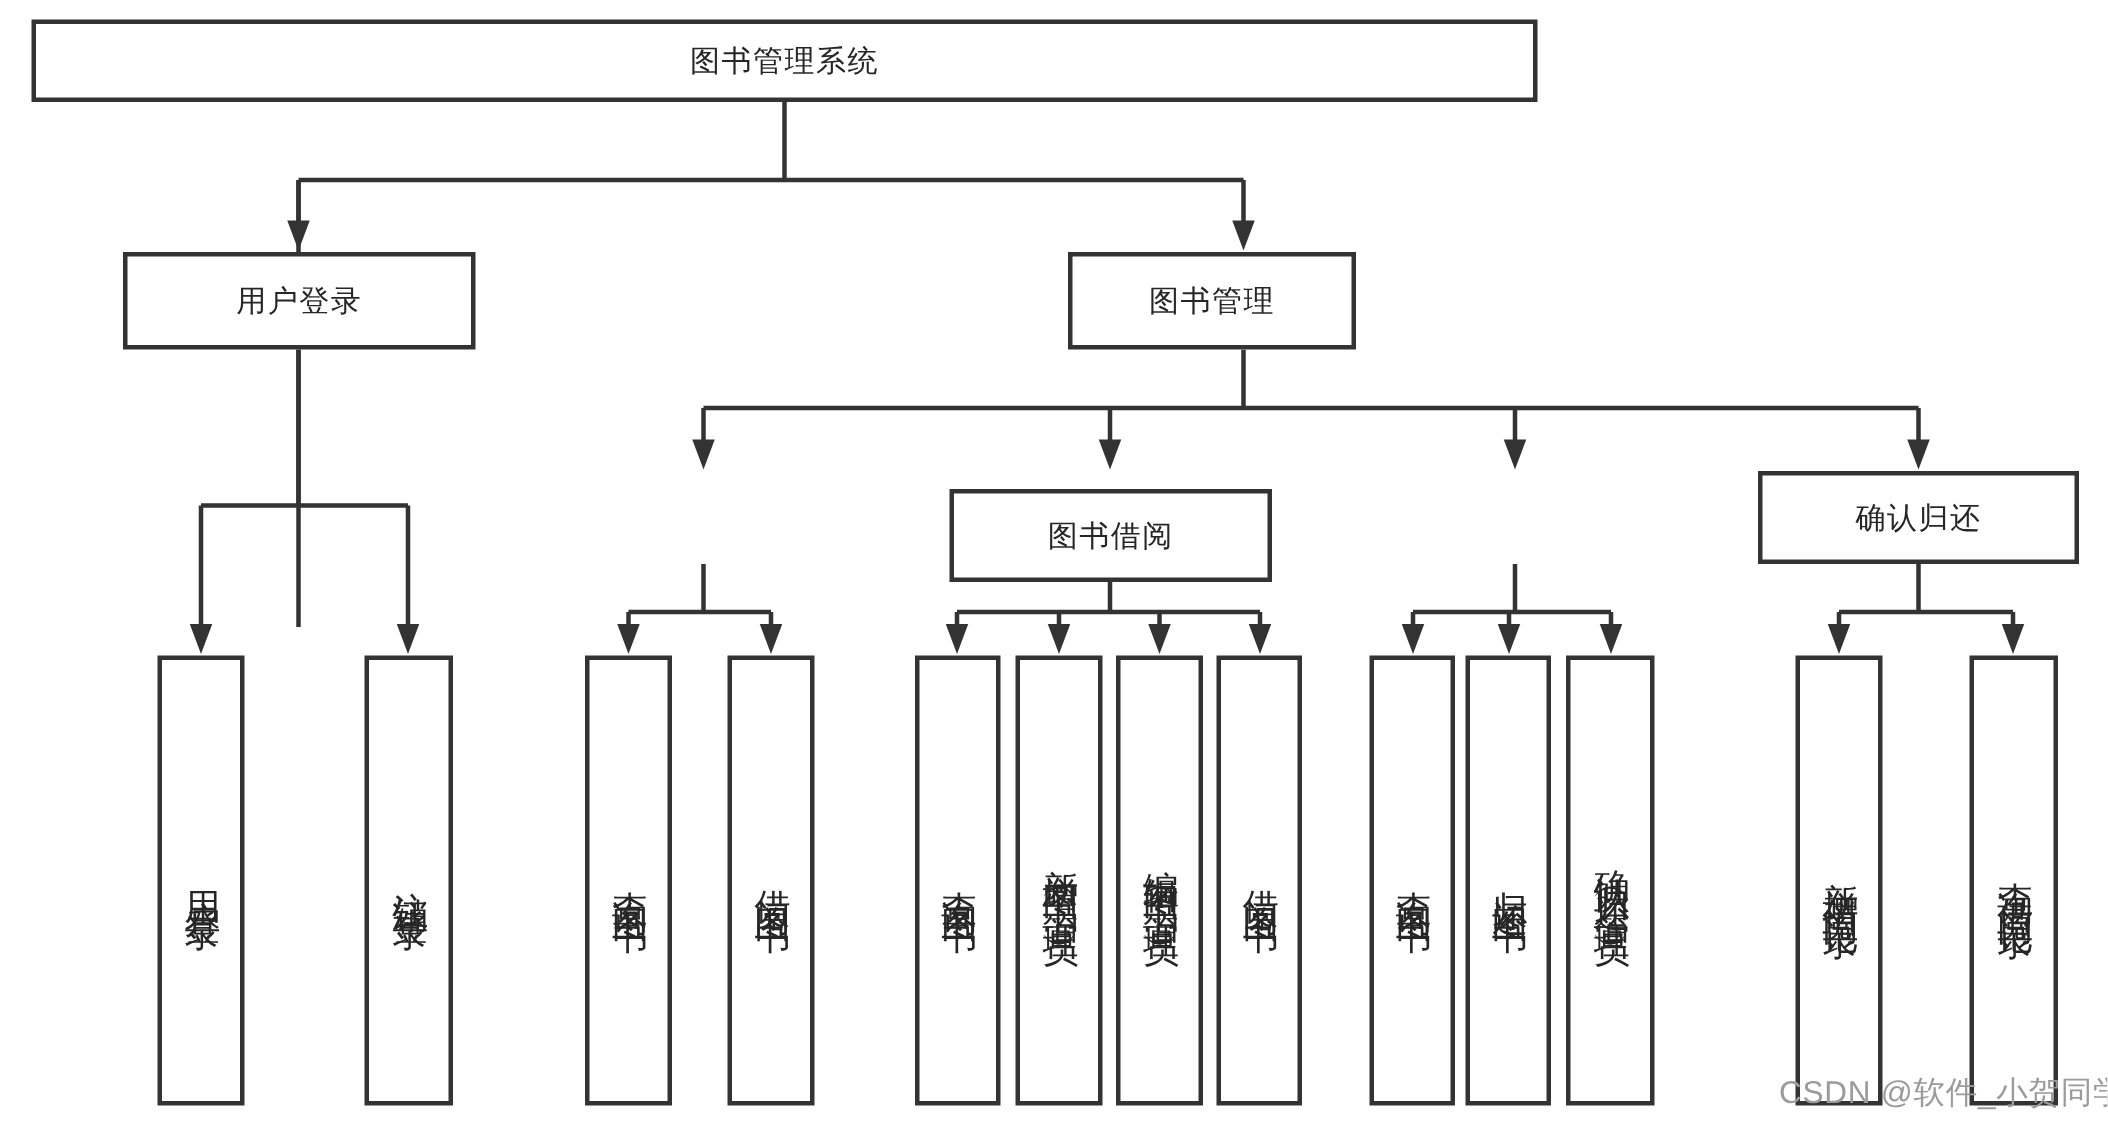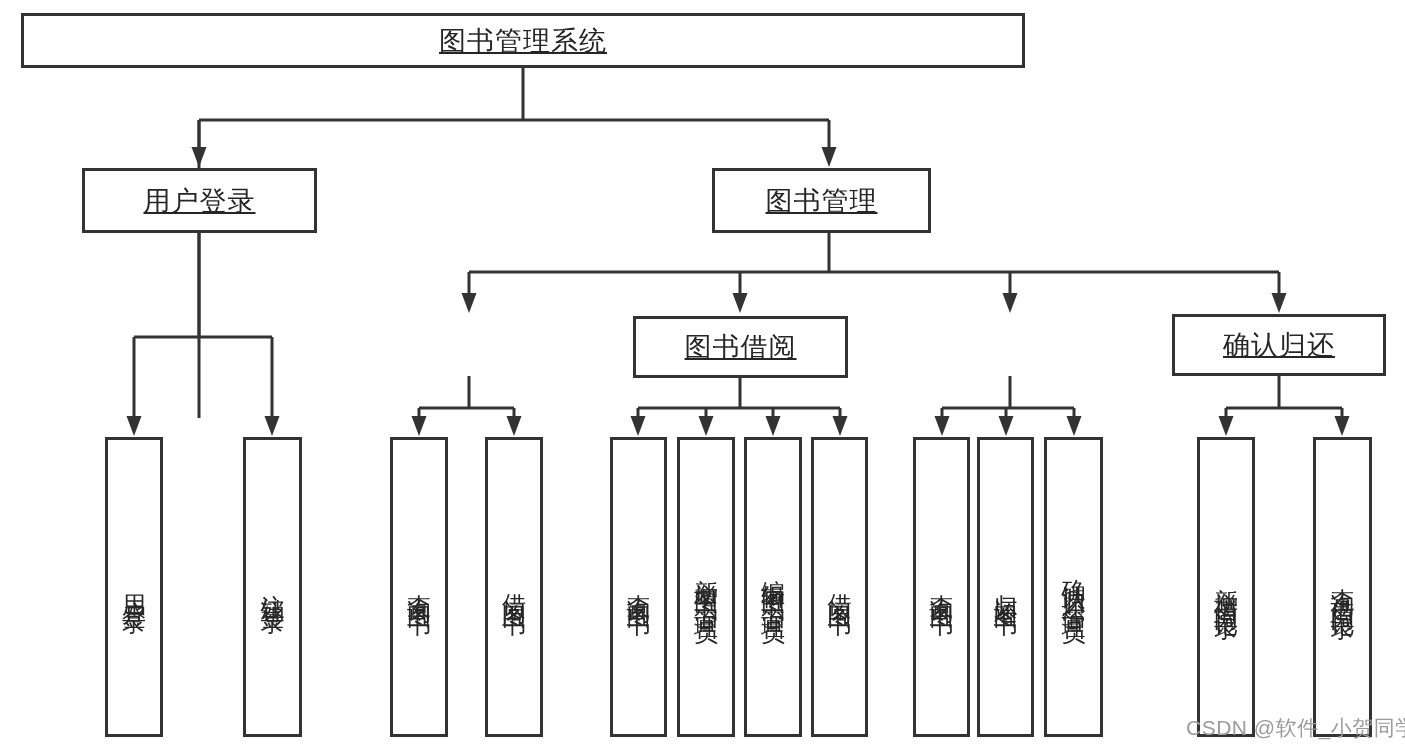--- a/index.html
+++ b/index.html
@@ -34,21 +34,21 @@
   .box {
     position: absolute;
     background: var(--background);
     border: 3px solid var(--line);
     display: flex;
     align-items: center;
     justify-content: center;
     z-index: 2;
     color: var(--text);
   }
-  .hbox { font-size: 27px; letter-spacing: 1px; text-decoration: underline; }
+  .hbox { font-size: 20px; letter-spacing: 1px; }
   .vbox {
     font-size: 24px;
     writing-mode: vertical-rl;
     text-orientation: mixed;
     letter-spacing: 6px;
     line-height: 1;
     text-align: center;
   }
   .watermark {
     position: absolute;
@@ -100,23 +100,23 @@
     <polygon points="1066.5,416 1081.5,416 1074,436"></polygon>
 
     <path d="M1279 376 V408 M1226 408 H1342 M1226 408 V418 M1342 408 V418"></path>
     <polygon points="1218.5,416 1233.5,416 1226,436"></polygon>
     <polygon points="1334.5,416 1349.5,416 1342,436"></polygon>
   </svg>
 
   <div class="box hbox" style="left:21px; top:13px; width:1004px; height:55px;">图书管理系统</div>
 
   <div class="box hbox" style="left:82px; top:168px; width:235px; height:65px;">用户登录</div>
-  <div class="box hbox" style="left:712px; top:168px; width:219px; height:65px;">图书管理</div>
+  <div class="box hbox" style="left:712px; top:168px; width:192px; height:65px;">图书管理</div>
 
-  <div class="box hbox" style="left:633px; top:316px; width:215px; height:62px;">图书借阅</div>
+  <div class="box hbox" style="left:633px; top:326px; width:215px; height:62px;">图书借阅</div>
   <div class="box hbox" style="left:1172px; top:314px; width:214px; height:62px;">确认归还</div>
 
   <div class="box vbox" style="left:105px; top:437px; width:58px; height:300px;">用户登录</div>
   <div class="box vbox" style="left:243px; top:437px; width:59px; height:300px;">注销登录</div>
 
   <div class="box vbox" style="left:390px; top:437px; width:58px; height:300px;">查询图书</div>
   <div class="box vbox" style="left:485px; top:437px; width:58px; height:300px;">借阅图书</div>
 
   <div class="box vbox" style="left:610px; top:437px; width:57px; height:300px;">查询图书</div>
   <div class="box vbox" style="left:677px; top:437px; width:58px; height:300px;">新增图书（管理员）</div>

